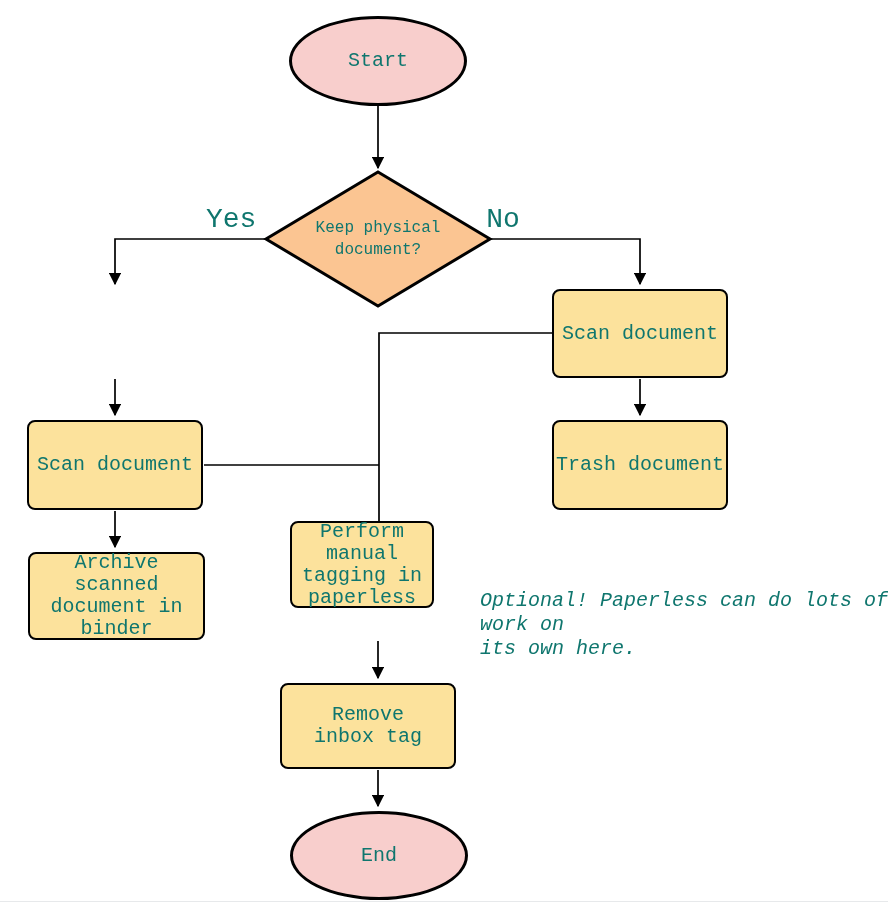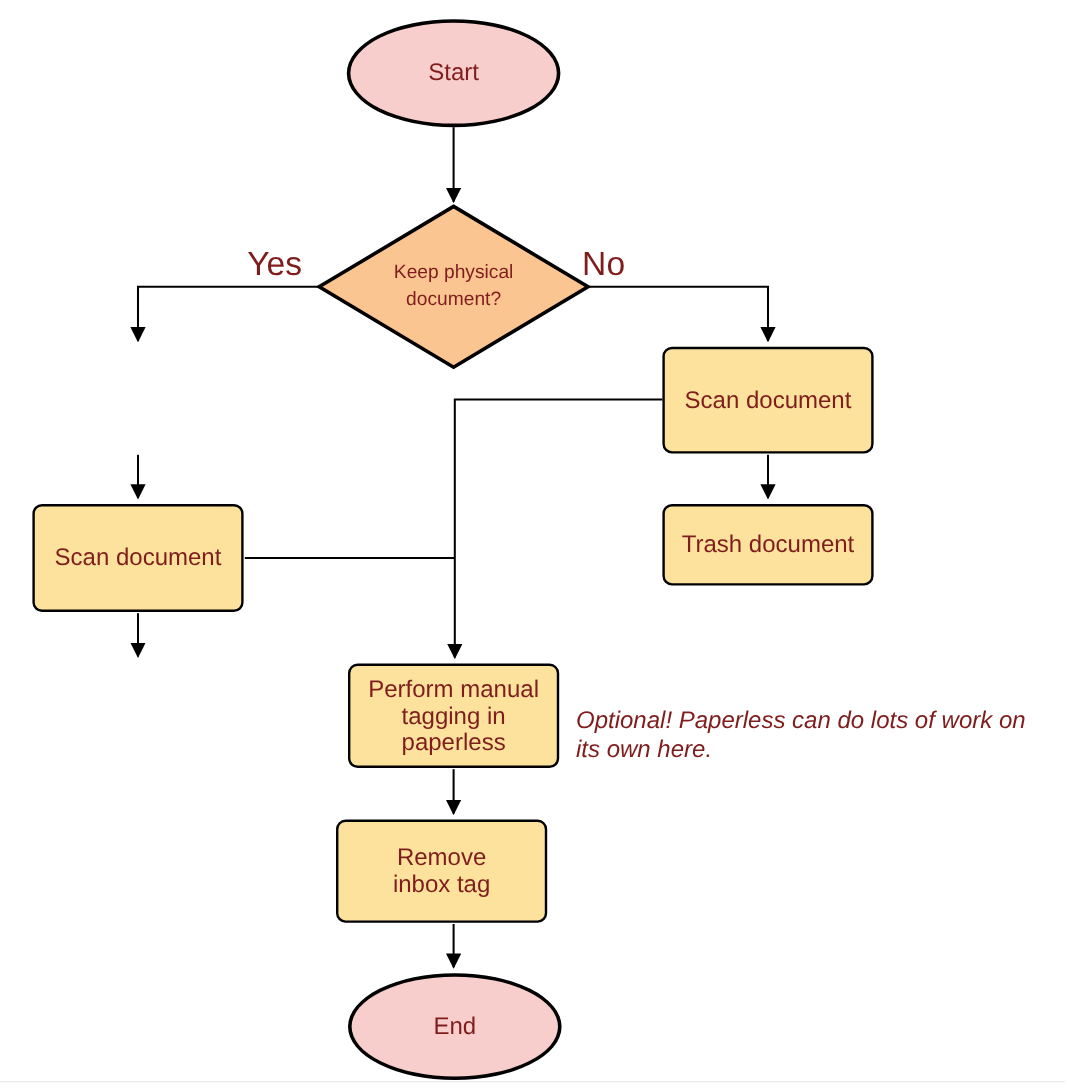--- a/index.html
+++ b/index.html
@@ -1,18 +1,18 @@
 <!DOCTYPE html>
 <html style="--terminal-fill: #F8CECC; --process-fill: #FCE29C; --decision-fill: #FBC592; --stroke: #000000; --divider: #E7E9EB;"><head>
 <meta charset="utf-8">
 <style>
   html,body{margin:0;padding:0;background:#ffffff;}
   .canvas{
     position:relative;width:888px;height:907px;background:#ffffff;
-    font-family:Liberation Sans, sans-serif;color:#7f1d1d;overflow:hidden;
+    font-family:Liberation Mono, monospace;color:#0f766e;overflow:hidden;
   }
   .wires{position:absolute;left:0;top:0;}
   .wires path{fill:none;stroke:#000;stroke-width:1.7;}
   .diamond{fill:var(--decision-fill,#FBC592);stroke:#000;stroke-width:3;}
   .node{
     position:absolute;display:flex;align-items:center;justify-content:center;
     text-align:center;font-size:20px;line-height:22px;white-space:pre-line;
     box-sizing:border-box;
   }
   .process{background:var(--process-fill,#FCE29C);border:2.5px solid #000;border-radius:8px;}
@@ -67,30 +67,35 @@
   </div>
 
   <div class="edge-label" style="left:206px;top:209px">Yes</div>
   <div class="edge-label" style="left:481px;top:209px">No</div>
 
 
   <div class="node process" style="left:27px;top:420px;width:176px;height:90px">
     <span>Scan document</span>
   </div>
 
+  <div class="node process" style="left:28px;top:552px;width:177px;height:88px">
+    <span>Archive scanned
+document in
+binder</span>
+  </div>
 
   <div class="node process" style="left:552px;top:289px;width:176px;height:89px">
     <span>Scan document</span>
   </div>
 
-  <div class="node process" style="left:552px;top:420px;width:176px;height:68px">
+  <div class="node process" style="left:552px;top:420px;width:176px;height:90px">
     <span>Trash document</span>
   </div>
 
-  <div class="node process" style="left:290px;top:553px;width:176px;height:87px">
+  <div class="node process" style="left:290px;top:521px;width:144px;height:87px">
     <span>Perform manual
 tagging in
 paperless</span>
   </div>
 
   <div class="node process" style="left:280px;top:683px;width:176px;height:86px">
     <span>Remove
 inbox tag</span>
   </div>
 

